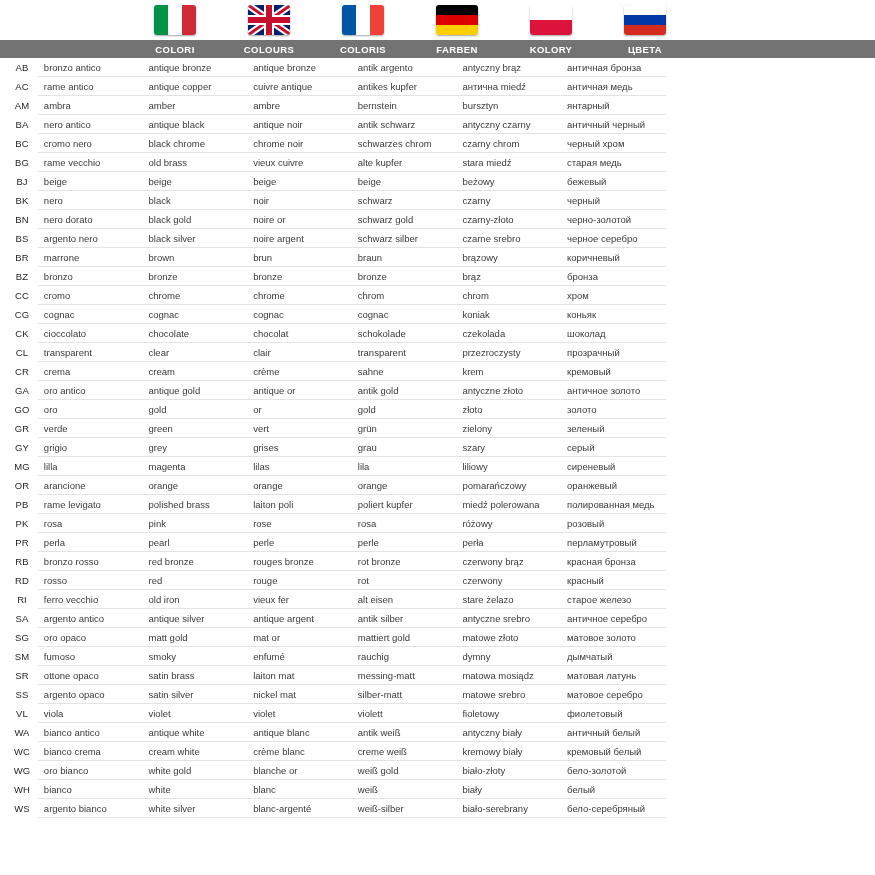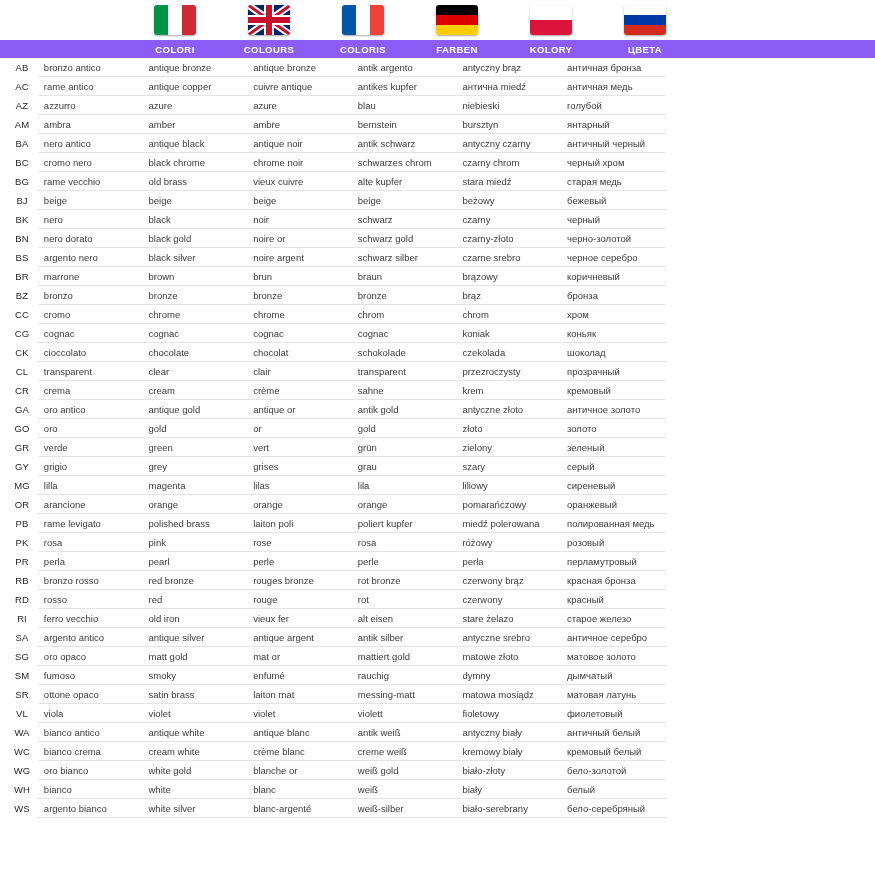--- a/index.html
+++ b/index.html
@@ -80,21 +80,21 @@
   }
   .uk-diag-r { transform: translateY(-50%) rotate(35deg); }
   .uk-diag-r2 { transform: translateY(-50%) rotate(-35deg); }
   .uk-cross-v { position:absolute; left:50%; top:0; bottom:0; width:10px; margin-left:-5px; background:#ffffff; }
   .uk-cross-h { position:absolute; top:50%; left:0; right:0; height:10px; margin-top:-5px; background:#ffffff; }
   .uk-cross-v-r { position:absolute; left:50%; top:0; bottom:0; width:6px; margin-left:-3px; background:#C8102E; }
   .uk-cross-h-r { position:absolute; top:50%; left:0; right:0; height:6px; margin-top:-3px; background:#C8102E; }
 
   .header-band {
     display: flex;
-    background: #8b5cf6;
+    background: #737373;
     height: 18px;
     align-items: center;
   }
   .header-code {
     width: 128px;
     box-sizing: border-box;
   }
   .header-cell {
     width: 94px;
     box-sizing: border-box;
@@ -231,31 +231,20 @@
           <td class="lang-col">rame antico</td>
           <td class="lang-col">antique copper</td>
           <td class="lang-col">cuivre antique</td>
           <td class="lang-col">antikes kupfer</td>
           <td class="lang-col">антична miedź</td>
           <td class="lang-col">античная медь</td>
           <td class="spacer-col"></td>
           <td class="spacer-col"></td>
         </tr>
         <tr>
-          <td>AZ</td>
-          <td class="lang-col">azzurro</td>
-          <td class="lang-col">azure</td>
-          <td class="lang-col">azure</td>
-          <td class="lang-col">blau</td>
-          <td class="lang-col">niebieski</td>
-          <td class="lang-col">голубой</td>
-          <td class="spacer-col"></td>
-          <td class="spacer-col"></td>
-        </tr>
-        <tr>
           <td>AM</td>
           <td class="lang-col">ambra</td>
           <td class="lang-col">amber</td>
           <td class="lang-col">ambre</td>
           <td class="lang-col">bernstein</td>
           <td class="lang-col">bursztyn</td>
           <td class="lang-col">янтарный</td>
           <td class="spacer-col"></td>
           <td class="spacer-col"></td>
         </tr>
@@ -583,20 +572,31 @@
           <td class="lang-col">ottone opaco</td>
           <td class="lang-col">satin brass</td>
           <td class="lang-col">laiton mat</td>
           <td class="lang-col">messing-matt</td>
           <td class="lang-col">matowa mosiądz</td>
           <td class="lang-col">матовая латунь</td>
           <td class="spacer-col"></td>
           <td class="spacer-col"></td>
         </tr>
         <tr>
+          <td>SS</td>
+          <td class="lang-col">argento opaco</td>
+          <td class="lang-col">satin silver</td>
+          <td class="lang-col">nickel mat</td>
+          <td class="lang-col">silber-matt</td>
+          <td class="lang-col">matowe srebro</td>
+          <td class="lang-col">матовое серебро</td>
+          <td class="spacer-col"></td>
+          <td class="spacer-col"></td>
+        </tr>
+        <tr>
           <td>VL</td>
           <td class="lang-col">viola</td>
           <td class="lang-col">violet</td>
           <td class="lang-col">violet</td>
           <td class="lang-col">violett</td>
           <td class="lang-col">fioletowy</td>
           <td class="lang-col">фиолетовый</td>
           <td class="spacer-col"></td>
           <td class="spacer-col"></td>
         </tr>

